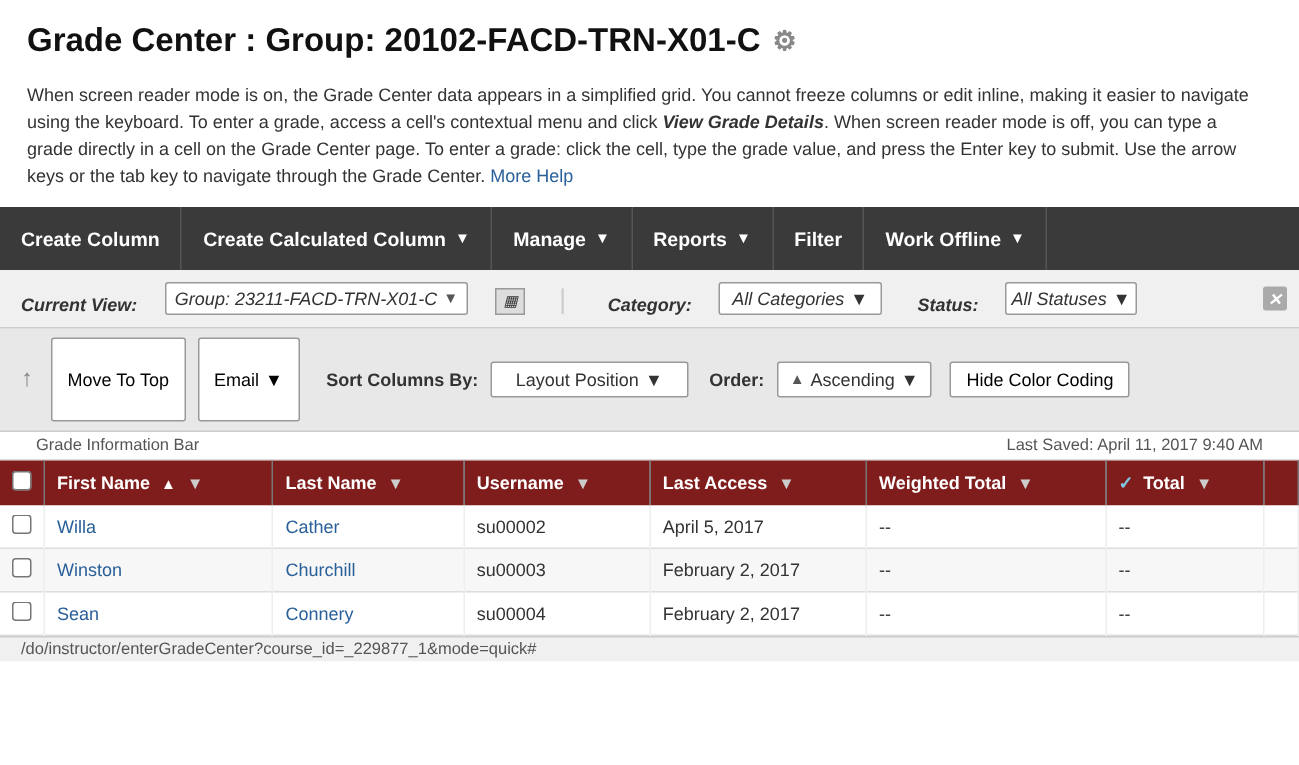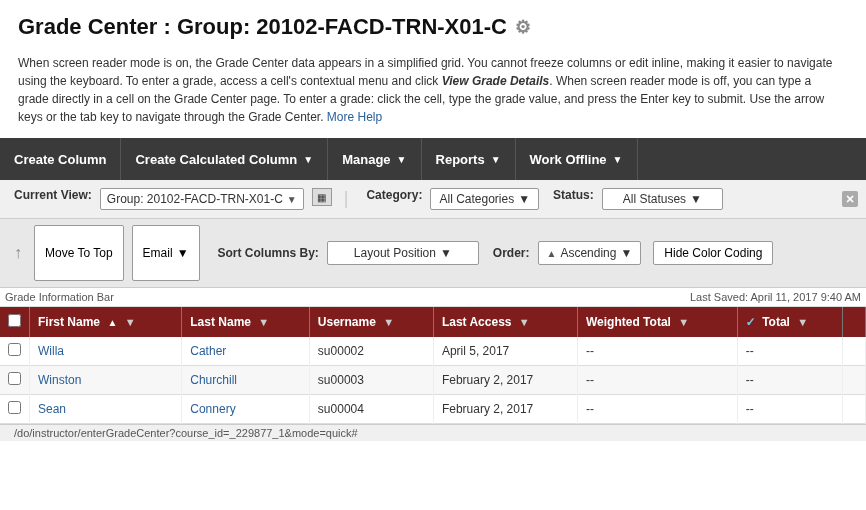--- a/index.html
+++ b/index.html
@@ -12,42 +12,42 @@
     .description { font-size: 12px; color: #333; padding: 6px 18px 12px; line-height: 1.5; max-width: 860px; }
     .description em { font-style: italic; font-weight: bold; }
     .description a { color: #2a6099; text-decoration: none; }
 
     
     .toolbar { background: #3a3a3a; display: flex; align-items: stretch; height: 42px; }
     .toolbar-item { color: #fff; font-size: 13px; font-weight: bold; padding: 0 14px; display: flex; align-items: center; cursor: pointer; border-right: 1px solid #555; white-space: nowrap; justify-content: flex-end; }
     .toolbar-item .caret { margin-left: 6px; font-size: 10px; }
 
     
-    .current-view-bar { background: #f0f0f0; border-bottom: 1px solid #ccc; padding: 8px 14px; display: flex; align-items: flex-start; gap: 8px; position: relative; }
+    .current-view-bar { background: #f0f0f0; border-bottom: 1px solid #ccc; padding: 8px 14px; display: flex; align-items: flex-end; gap: 18px; position: relative; font-style: italic; }
     .current-view-bar label { font-size: 12px; font-weight: bold; color: #333; white-space: nowrap; }
     .cv-select { display: flex; align-items: center; border: 1px solid #999; background: #fff; padding: 3px 6px; border-radius: 2px; font-size: 12px; cursor: pointer; gap: 4px; }
     .cv-select .caret { font-size: 10px; color: #555; }
     .cv-icon { width: 20px; height: 18px; border: 1px solid #999; background: #ddd; display: inline-flex; align-items: center; justify-content: center; cursor: pointer; font-size: 10px; }
     .separator { color: #ccc; font-size: 18px; margin: 0 4px; }
     .category-label { font-size: 12px; font-weight: bold; margin-left: 6px; }
     .cat-select { display: flex; align-items: center; border: 1px solid #999; background: #fff; padding: 3px 8px; border-radius: 2px; font-size: 12px; cursor: pointer; gap: 4px; }
     .status-label { font-size: 12px; font-weight: bold; margin-left: 6px; }
-    .stat-select { display: flex; align-items: center; border: 1px solid #999; background: #fff; padding: 3px 20px; border-radius: 2px; font-size: 12px; cursor: pointer; gap: 4px; }
+    .stat-select { display: flex; align-items: center; border: 1px solid #999; background: #fff; padding: 3px 3px; border-radius: 2px; font-size: 12px; cursor: pointer; gap: 4px; }
     .close-btn { position: absolute; right: 8px; top: 50%; transform: translateY(-50%); background: #aaa; color: #fff; width: 16px; height: 16px; display: flex; align-items: center; justify-content: center; border-radius: 2px; cursor: pointer; font-size: 11px; font-weight: bold; }
 
     
     .actions-bar { background: #e8e8e8; border-bottom: 1px solid #ccc; padding: 6px 14px; display: flex; align-items: center; gap: 8px; }
     .action-btn { background: #fff; border: 1px solid #999; padding: 20px 10px; border-radius: 2px; font-size: 12px; cursor: pointer; display: flex; align-items: center; gap: 4px; }
     .sort-label { font-size: 12px; font-weight: bold; margin-left: 10px; white-space: nowrap; }
-    .sort-select { display: flex; border: 1px solid #999; background: #fff; padding: 4px 26px; border-radius: 2px; font-size: 12px; cursor: pointer; gap: 4px; }
+    .sort-select { display: flex; border: 1px solid #999; background: #fff; padding: 4px 16px; border-radius: 2px; font-size: 12px; cursor: pointer; gap: 4px; }
     .order-label { font-size: 12px; font-weight: bold; margin-left: 6px; }
     .order-select { display: flex; align-items: center; border: 1px solid #999; background: #fff; padding: 4px 8px; border-radius: 2px; font-size: 12px; cursor: pointer; gap: 4px; }
     .order-arrow { color: #555; font-size: 10px; }
     .hide-btn { background: #fff; border: 1px solid #999; padding: 4px 10px; border-radius: 2px; font-size: 12px; cursor: pointer; margin-left: 4px; }
-    .grade-info-row { display: flex; justify-content: space-between; background: #fff; border-bottom: 1px solid #ddd; padding: 3px 5px; font-size: 11px; color: #555; }
+    .grade-info-row { display: flex; justify-content: space-between; background: #fff; border-bottom: 1px solid #ddd; padding: 3px 24px; font-size: 11px; color: #555; }
     .move-icon { font-size: 16px; color: #888; cursor: pointer; margin-right: 4px; }
 
     
     .grade-table { width: 100%; border-collapse: collapse; font-size: 12px; }
     .grade-table thead tr { background: #7f1d1d; color: #fff; }
     .grade-table thead th { padding: 7px 8px; text-align: left; border-right: 1px solid #777; font-weight: bold; font-size: 12px; white-space: nowrap; }
     .grade-table thead th:first-child { width: 28px; text-align: center; }
     .grade-table thead th .sort-icon { font-size: 10px; margin-left: 4px; }
     .grade-table thead th .col-icon { font-size: 11px; color: #ccc; margin-left: 4px; }
     .grade-table tbody tr { border-bottom: 1px solid #ddd; }
@@ -88,29 +88,32 @@
   </div>
   <div class="toolbar-item">
     <span>Manage</span>
     <span class="caret">▼</span>
   </div>
   <div class="toolbar-item">
     <span>Reports</span>
     <span class="caret">▼</span>
   </div>
   <div class="toolbar-item">
+    <span>Filter</span>
+  </div>
+  <div class="toolbar-item">
     <span>Work Offline</span>
     <span class="caret">▼</span>
   </div>
 </div>
 
 <div class="current-view-bar">
   <label>Current View:</label>
   <div class="cv-select">
-    <span>Group: 20102-FACD-TRN-X01-C</span>
+    <span>Group: 23211-FACD-TRN-X01-C</span>
     <span class="caret">▼</span>
   </div>
   <div class="cv-icon" title="Table view">▦</div>
   <span class="separator">|</span>
   <label class="category-label">Category:</label>
   <div class="cat-select">
     <span>All Categories</span>
     <span class="caret">▼</span>
   </div>
   <label class="status-label">Status:</label>

